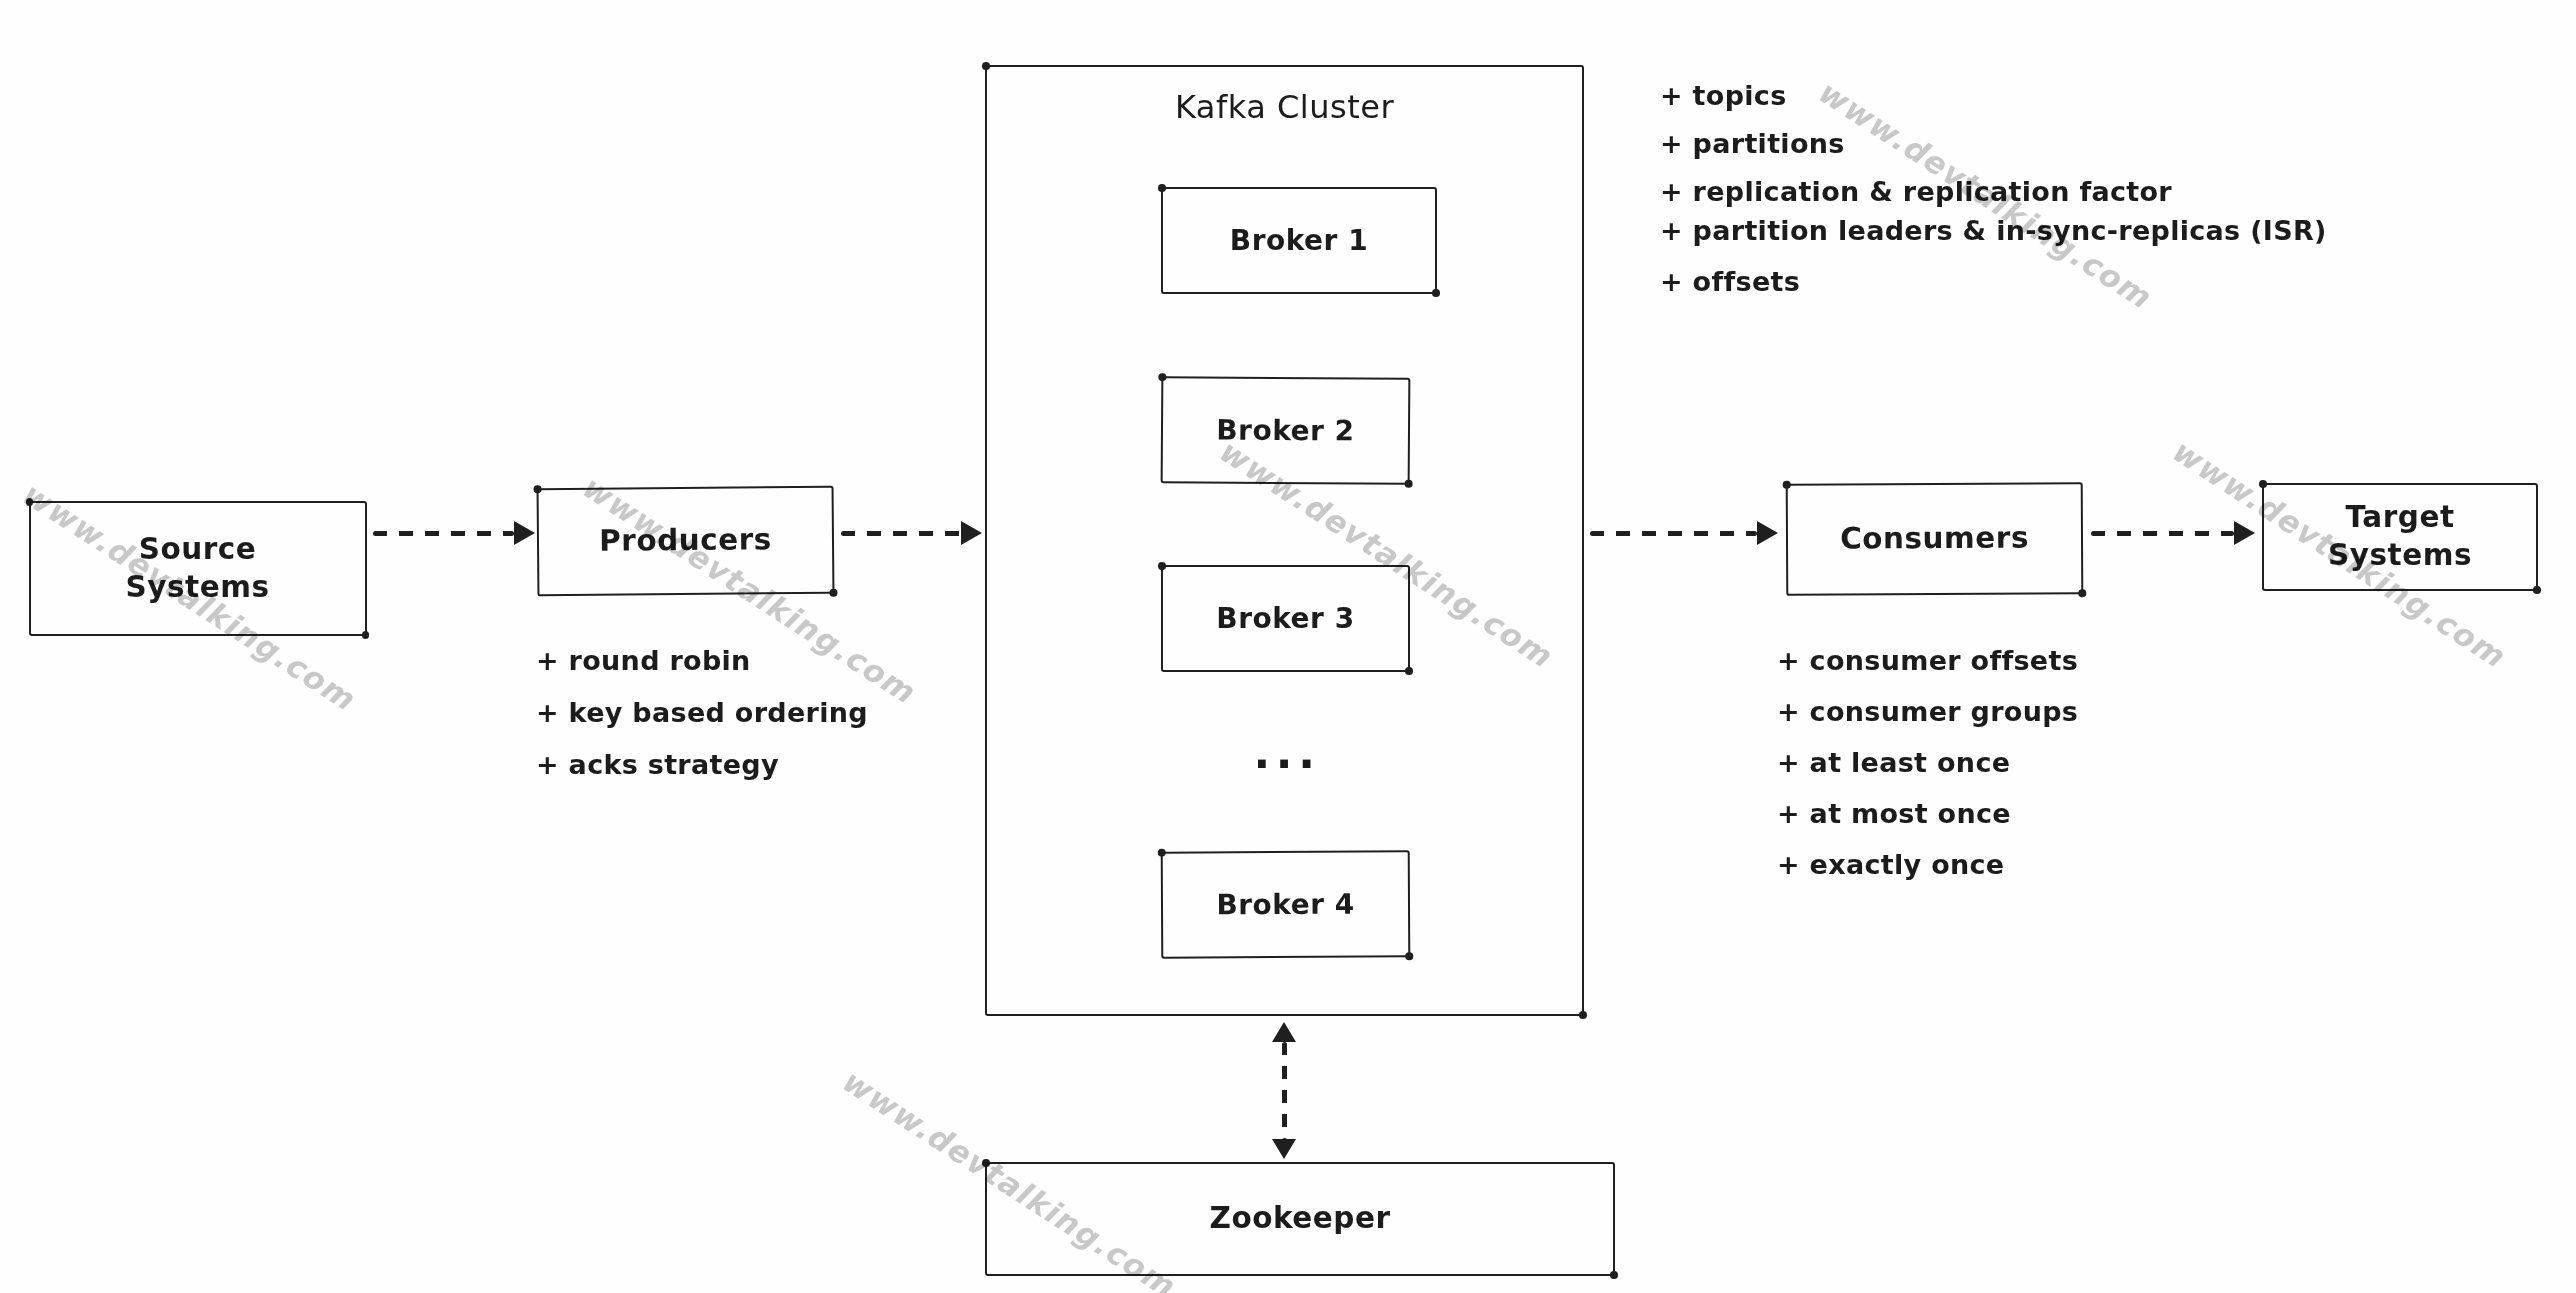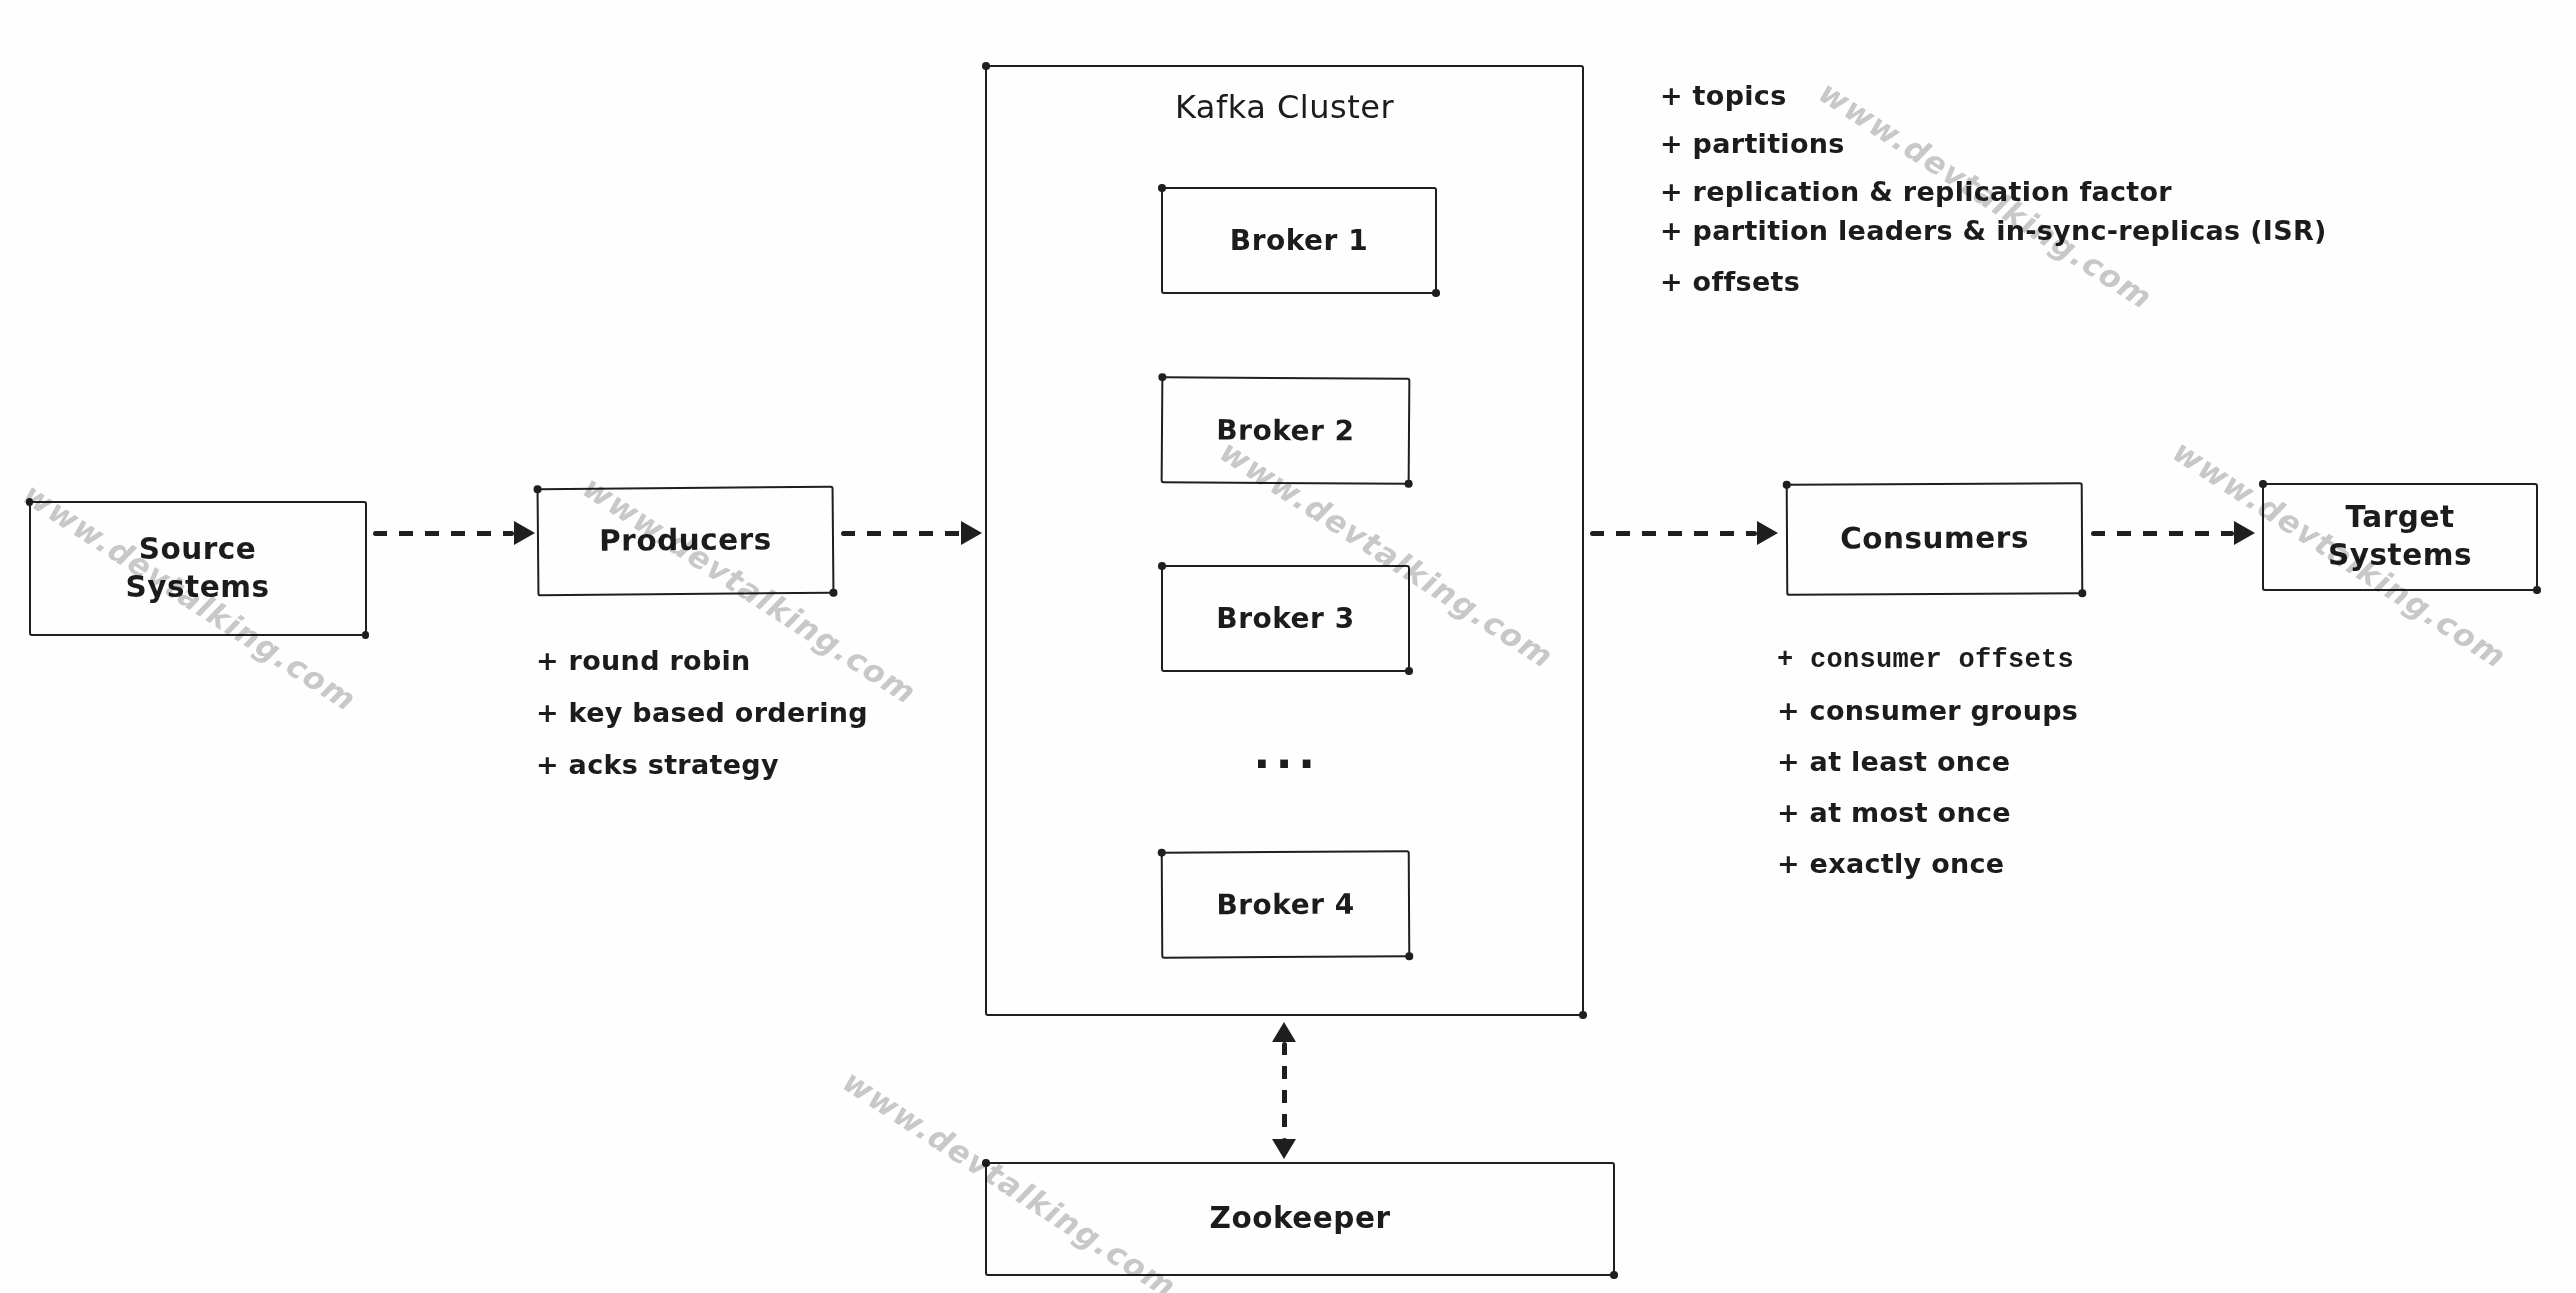--- a/index.html
+++ b/index.html
@@ -144,21 +144,21 @@
   <div class="arrow-h" style="left:1590px;top:519px;width:188px;">
     <div class="dash"></div>
     <div class="head-right"></div>
   </div>
 
   <div class="box" style="left:1786px;top:483px;width:297px;height:112px;transform:rotate(-0.3deg);">
     <div class="node-label">Consumers</div>
   </div>
 
   <div class="notes" style="left:1777px;top:645px;">
-    <div class="note-item" style="margin-bottom:20px;font-family:Liberation Mono, monospace;">+ consumer offsets</div>
+    <div class="note-item" style="margin-bottom:20px;">+ consumer offsets</div>
     <div class="note-item" style="margin-bottom:20px;">+ consumer groups</div>
     <div class="note-item" style="margin-bottom:20px;">+ at least once</div>
     <div class="note-item" style="margin-bottom:20px;">+ at most once</div>
     <div class="note-item">+ exactly once</div>
   </div>
 
   <div class="arrow-h" style="left:2091px;top:519px;width:164px;">
     <div class="dash"></div>
     <div class="head-right"></div>
   </div>

